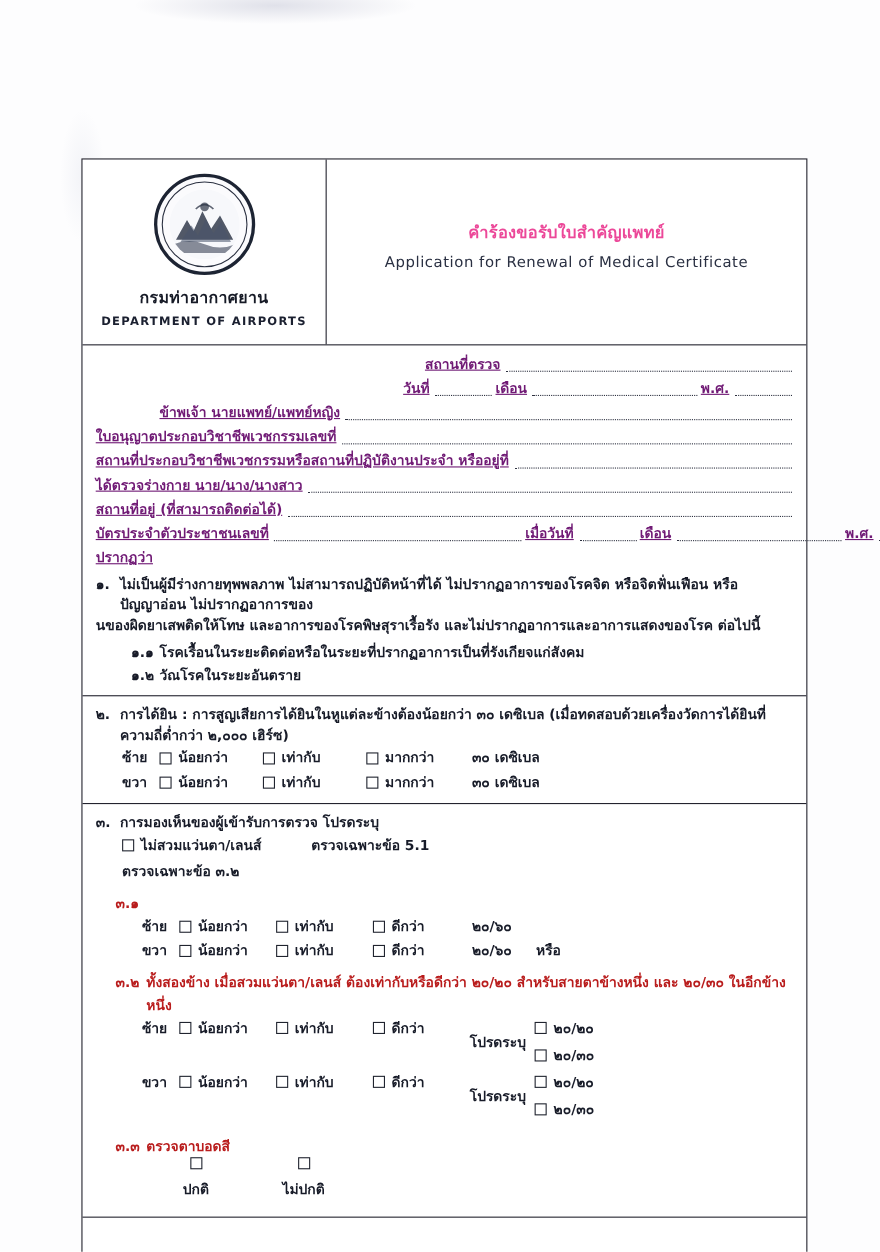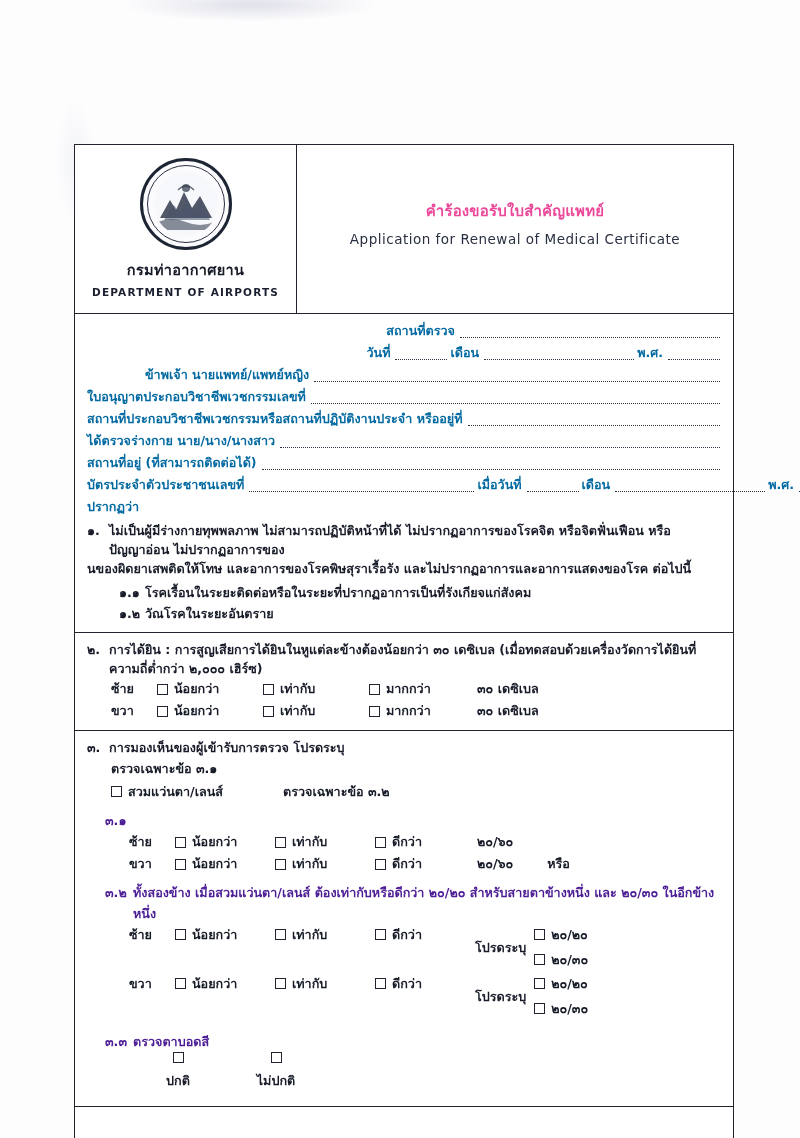--- a/index.html
+++ b/index.html
@@ -138,21 +138,21 @@
   
   .fill-row {
     display: flex;
     align-items: flex-end;
     font-size: 12.6px;
     line-height: 20px;
     white-space: nowrap;
     margin-bottom: 1px;
   }
   .fill-row.right { justify-content: flex-end; }
-  .lbl { font-weight: bold; color: #0369a1; padding-bottom: 1px; }
+  .lbl { font-weight: bold; color: #701a75; padding-bottom: 1px; text-decoration: underline; }
   .dots {
     flex: 1;
     min-width: 20px;
     border-bottom: 1.7px dotted #2d3140;
     margin: 0 3px 4px 5px;
     height: 11px;
   }
   .dots.w-sm  { flex: 0 0 52px; }
   .dots.w-md  { flex: 0 0 150px; }
   .dots.w-lg  { flex: 0 0 225px; }
@@ -204,21 +204,20 @@
 
   
   .side-row {
     display: flex;
     align-items: center;
     font-size: 12.6px;
     font-weight: bold;
     color: #171b28;
     line-height: 22px;
     margin-left: 24px;
-    gap: 12px;
   }
   .side-lbl { flex: 0 0 34px; }
   .side-row .opt { width: 94px; }
   .side-row .opt.narrow { width: 88px; }
   .val { margin-left: 2px; }
   .or-word { margin-left: 22px; font-weight: bold; text-align: right; }
 
   
   .s3-opt-row {
     display: flex;
@@ -226,21 +225,21 @@
     line-height: 23px;
     margin-left: 24px;
   }
   .s3-opt-row .opt { width: 172px; }
   .s3-note { font-size: 12.6px; font-weight: bold; color: #171b28; }
 
   .sub-head {
     display: flex;
     font-size: 12.6px;
     font-weight: bold;
-    color: #4c1d95;
+    color: #b91c1c;
     line-height: 21px;
     margin-left: 18px;
     margin-top: 7px;
   }
   .sub-head-no { flex: 0 0 28px; }
 
   
   .spec-wrap {
     display: flex;
     align-items: center;
@@ -422,28 +421,28 @@
     </div>
   </div>
 
   <div class="section last">
     <div class="clause">
       <span class="clause-no">๓.</span>
       <span class="clause-body">การมองเห็นของผู้เข้ารับการตรวจ โปรดระบุ</span>
     </div>
 
     <div class="s3-opt-row">
-      <span class="s3-note">ตรวจเฉพาะข้อ ๓.๑</span>
+      <span class="opt">
+        <span class="cbx"></span>
+        <span>ไม่สวมแว่นตา/เลนส์</span>
+      </span>
+      <span class="s3-note">ตรวจเฉพาะข้อ 5.1</span>
     </div>
 
     <div class="s3-opt-row">
-      <span class="opt">
-        <span class="cbx"></span>
-        <span>สวมแว่นตา/เลนส์</span>
-      </span>
       <span class="s3-note">ตรวจเฉพาะข้อ ๓.๒</span>
     </div>
 
     <div class="sub-head">
       <span class="sub-head-no">๓.๑</span>
     </div>
 
     <div class="side-row" style="margin-left:42px">
       <span class="side-lbl">ซ้าย</span>
       <span class="opt narrow">

